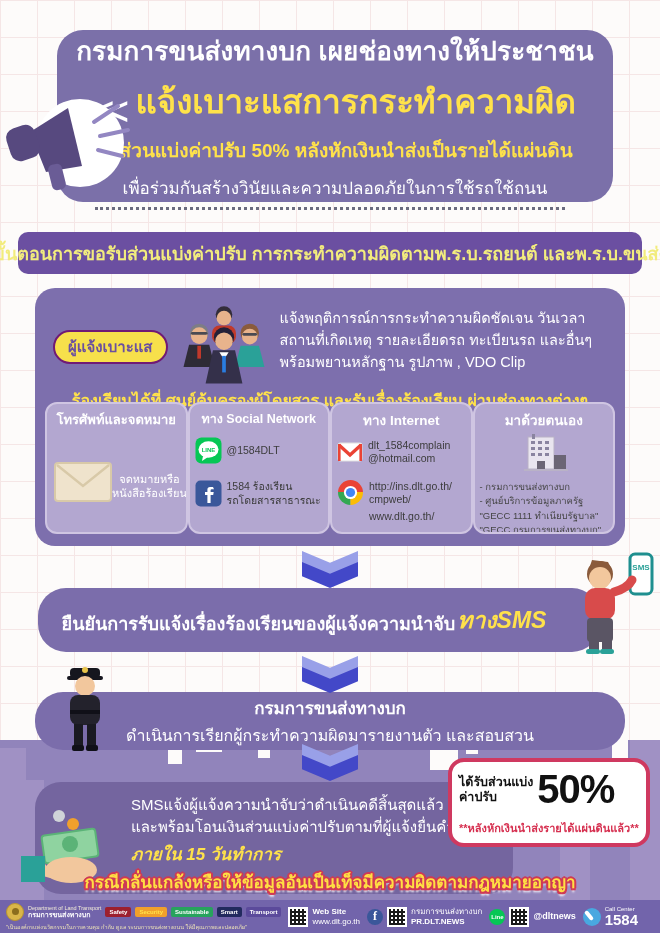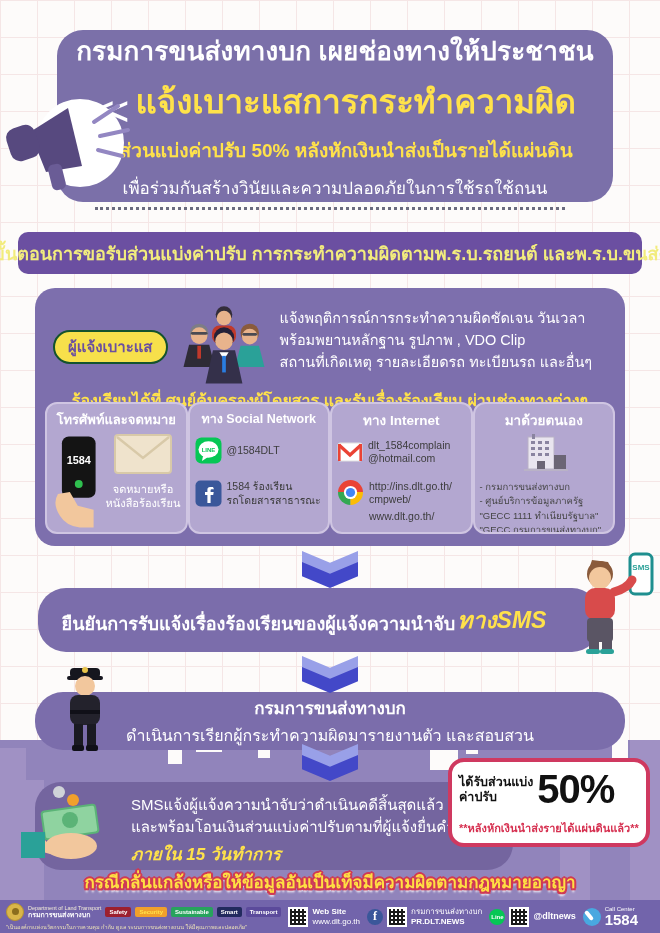--- a/index.html
+++ b/index.html
@@ -31,39 +31,39 @@
     background:#6b4fa1;border-radius:10px;display:flex;align-items:center;justify-content:center;
     color:#f2ec7d;font-weight:bold;font-size:18px;white-space:nowrap;
   }
   
   .main-box{
     position:absolute;left:35px;top:288px;width:590px;height:258px;
     background:#7d6fad;border-radius:20px;box-sizing:border-box;z-index:2;
   }
   .reporter-row{display:flex;align-items:flex-start;padding:12px 10px 0 18px;}
   .pill{
-    margin-top:30px;background:#f7e04b;border:2px solid #14532d;color:#6a4fa0;
+    margin-top:30px;background:#f7e04b;border:2px solid #701a75;color:#6a4fa0;
     font-weight:bold;font-size:15px;padding:3px 13px;border-radius:18px;white-space:nowrap;
   }
   .people{margin-left:10px;margin-top:2px;flex:0 0 auto;}
   .reporter-desc{color:#fff;font-size:14.5px;line-height:1.5;margin-left:10px;margin-top:8px;white-space:nowrap;}
   .complain-line{
     text-align:center;color:#ffe24a;font-weight:bold;font-size:16px;margin-top:4px;white-space:nowrap;
   }
   .cards{
     position:absolute;left:10px;right:10px;top:114px;bottom:12px;
     display:grid;grid-template-columns:1fr 1fr 1fr 1fr;
   }
   .card{
     background:#b3a7d0;border:2px solid #cfc5e2;border-radius:12px;
     padding:5px 5px;box-sizing:border-box;overflow:hidden;
   }
   .card-title{color:#fff;font-weight:bold;font-size:13.5px;text-align:center;white-space:nowrap;}
   .card1-body{display:flex;margin-top:4px;}
-  .card1-right{display:flex;flex-direction:column;align-items:center;margin-left:2px;}
+  .card1-right{display:flex;flex-direction:row;align-items:center;margin-left:2px;}
   .card1-caption{color:#fff;font-size:11px;text-align:center;line-height:1.3;margin-top:8px;white-space:nowrap;}
   .icon-row{display:flex;align-items:center;margin-top:8px;gap:5px;}
   .icon-row .txt{color:#3c3c3c;font-size:10.5px;line-height:1.25;}
   .url2{color:#3c3c3c;font-size:10.5px;margin:4px 0 0 32px;}
   .card4-items{color:#454545;font-size:9.5px;line-height:1.5;margin-top:5px;white-space:nowrap;}
   .bld-wrap{text-align:center;margin-top:2px;}
   
   .chev{position:absolute;width:56px;height:38px;z-index:3;}
   .chev i{position:absolute;left:0;width:100%;height:26px;display:block;
     clip-path:polygon(0 0,50% 45%,100% 0,100% 55%,50% 100%,0 55%);}
@@ -86,21 +86,21 @@
   }
   .police-bar .l1{font-size:17px;font-weight:bold;}
   .police-bar .l2{font-size:16px;margin-top:2px;white-space:nowrap;}
   .police-man{position:absolute;left:58px;top:662px;z-index:4;}
   
   .purple-section{position:absolute;left:0;top:740px;width:660px;height:160px;background:#9184bb;overflow:hidden;}
   .skyline div{position:absolute;}
   .sky-w{background:#fdfbfa;}
   .sky-l{background:#a091c4;}
   .step4-box{
-    position:absolute;left:35px;top:42px;width:478px;height:88px;background:#74659f;
+    position:absolute;left:35px;top:42px;width:478px;height:112px;background:#74659f;
     border-radius:26px;box-sizing:border-box;padding:12px 8px 0 96px;z-index:2;
   }
   .step4-box .l1,.step4-box .l2{color:#fff;font-size:15px;line-height:1.45;white-space:nowrap;}
   .step4-box .l3{color:#ffe24a;font-size:17px;font-weight:bold;font-style:italic;margin-top:2px;}
   .hand-money{position:absolute;left:-14px;bottom:2px;}
   .badge50{
     position:absolute;right:10px;top:18px;width:202px;background:#fff;
     border:4px solid #cf3960;border-radius:16px;padding:5px 7px 6px 7px;box-sizing:border-box;z-index:3;
   }
   .badge50 .row{display:flex;align-items:center;}
@@ -197,22 +197,22 @@
         <rect x="70" y="33" width="16" height="3" rx="1.5" fill="#4a4a52"></rect>
         <polygon points="62,70 68,47 88,47 94,70" fill="#2aa198"></polygon>
         <circle cx="50" cy="38" r="11" fill="#242038"></circle>
         <circle cx="50" cy="42" r="9.5" fill="#e8b38c"></circle>
         <polygon points="30,88 38,52 62,52 70,88" fill="#34304a"></polygon>
         <polygon points="45,54 50,62 55,54" fill="#ffffff"></polygon>
         <rect x="48" y="58" width="4" height="18" fill="#2a7de1"></rect>
       </svg>
       <div class="reporter-desc">
         <div>แจ้งพฤติการณ์การกระทำความผิดชัดเจน วันเวลา</div>
+        <div>สถานที่เกิดเหตุ รายละเอียดรถ ทะเบียนรถ และอื่นๆ</div>
         <div>พร้อมพยานหลักฐาน รูปภาพ , VDO Clip</div>
-        <div>สถานที่เกิดเหตุ รายละเอียดรถ ทะเบียนรถ และอื่นๆ</div>
       </div>
     </div>
     <div class="complain-line">ร้องเรียนได้ที่ ศูนย์คุ้มครองผู้โดยสาร และรับเรื่องร้องเรียน ผ่านช่องทางต่างๆ</div>
 
     <div class="cards">
 
       <div class="card">
         <div class="card-title" style="font-size:13px">โทรศัพท์และจดหมาย</div>
         <div class="card1-body">
           <svg width="52" height="96" viewBox="0 0 52 96">

